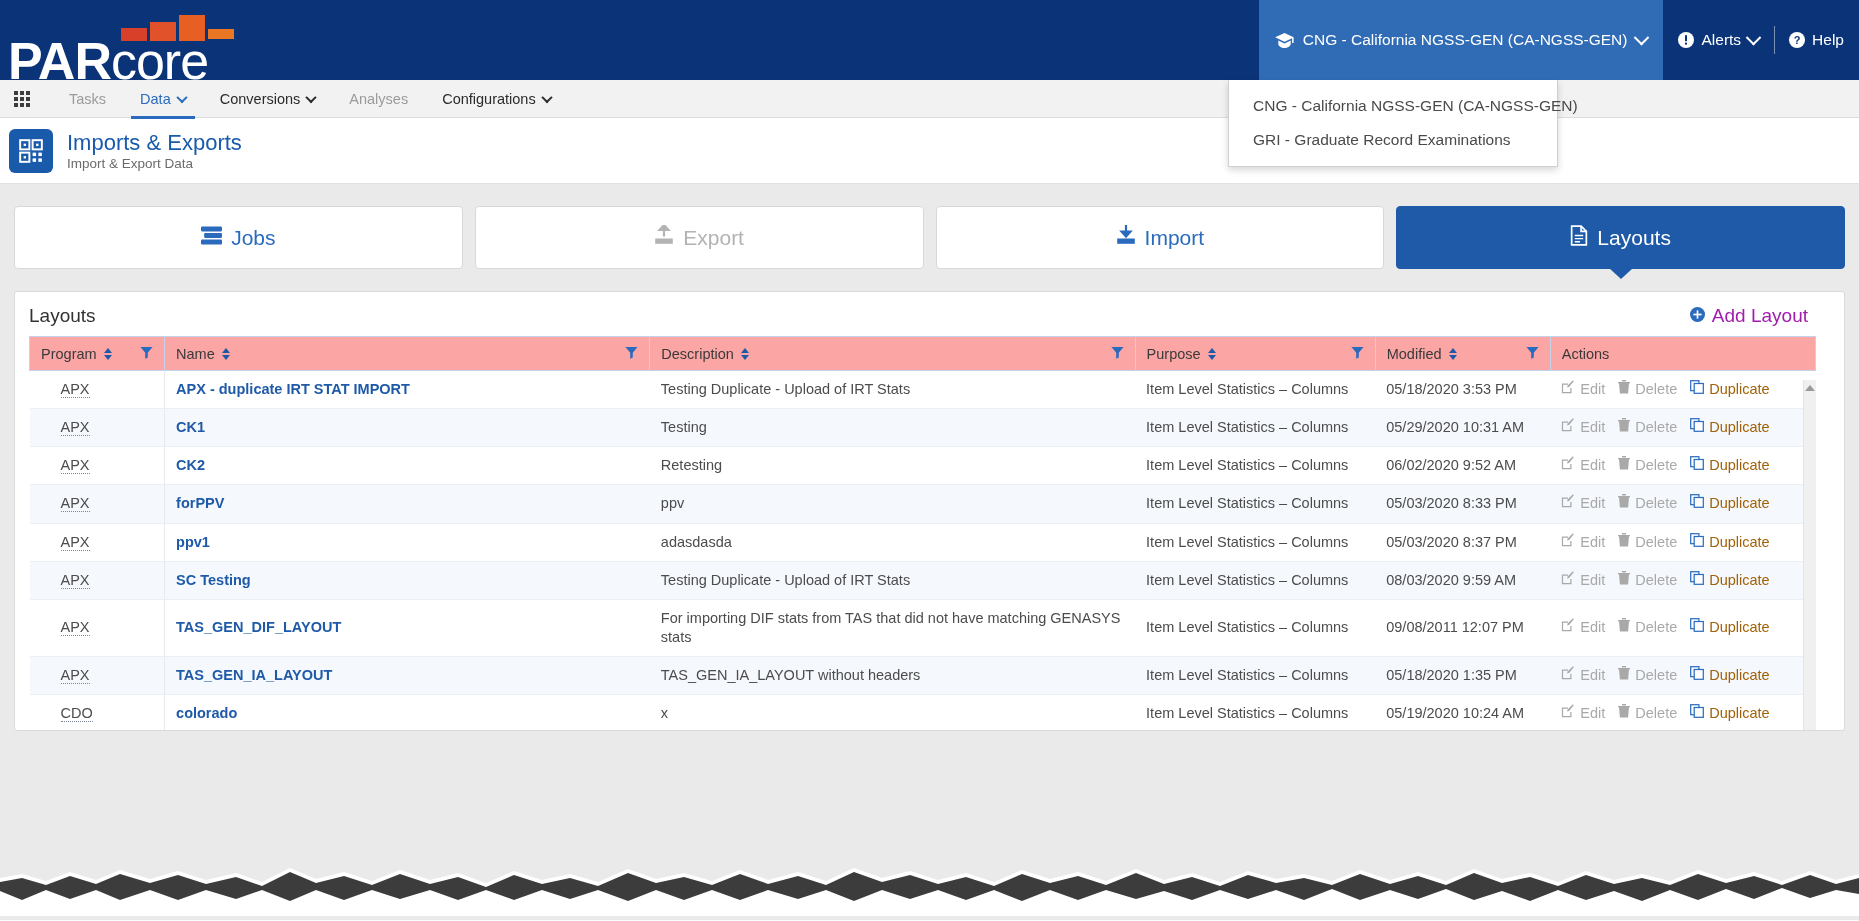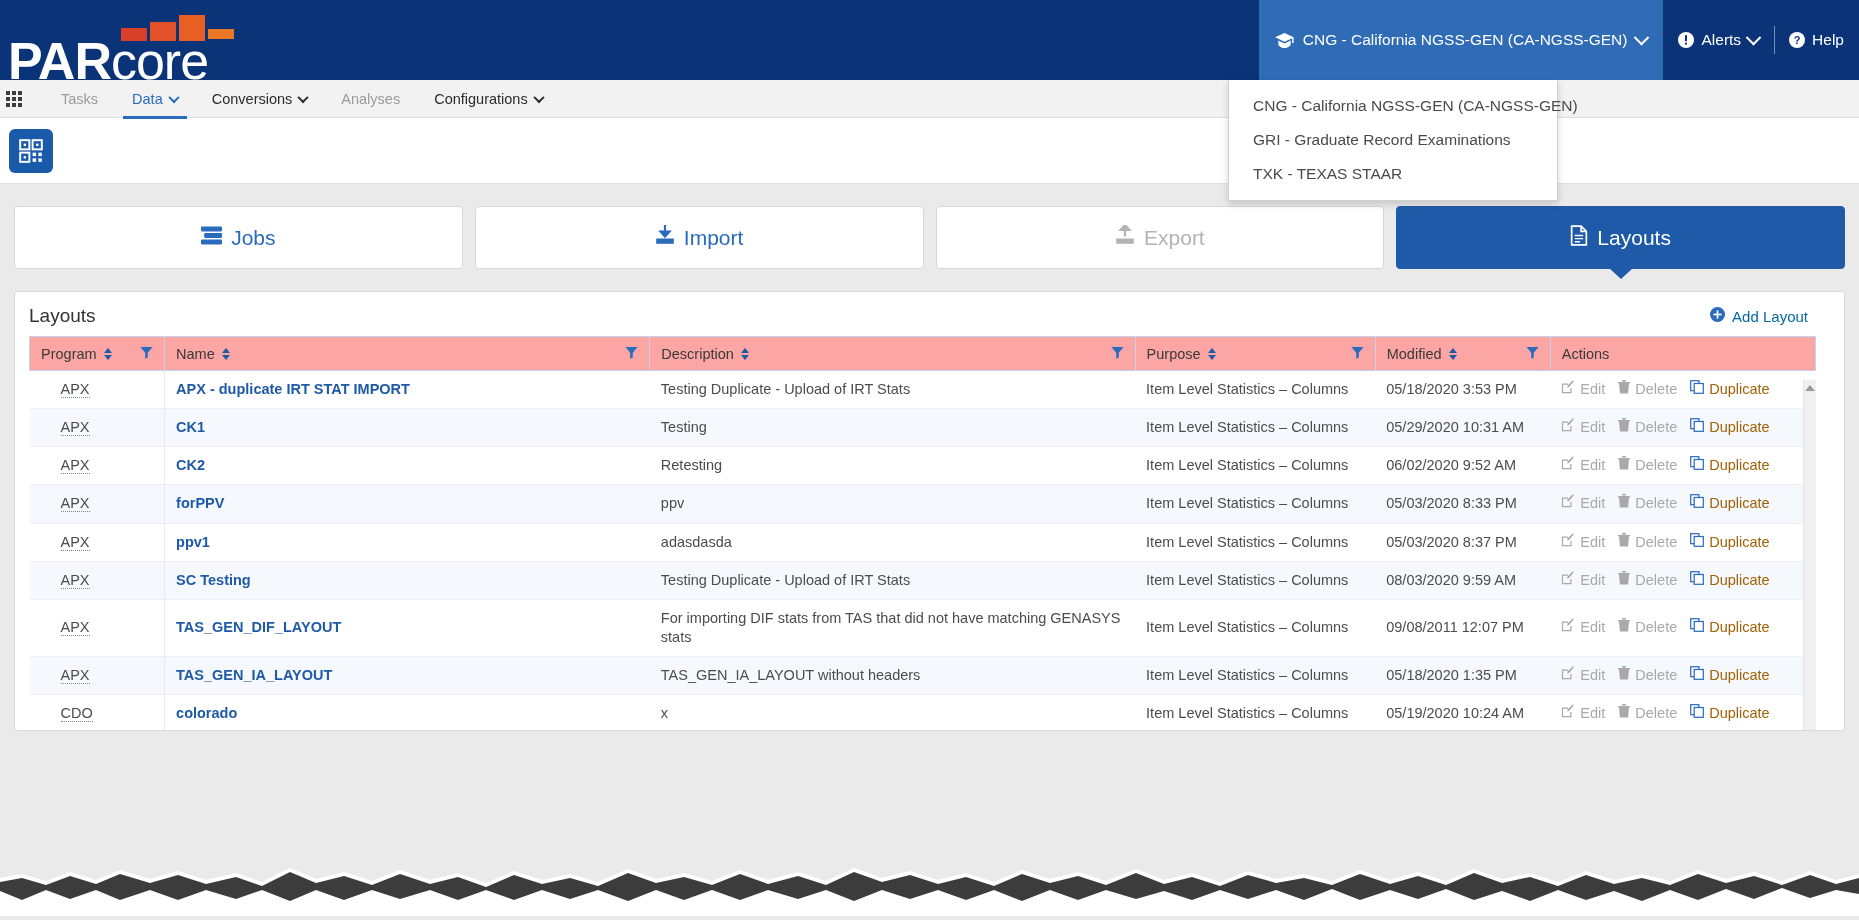--- a/index.html
+++ b/index.html
@@ -115,20 +115,21 @@
     white-space: nowrap;
   }
 
   
   .navbar {
     height: 38px;
     background: #f2f2f2;
     border-bottom: 1px solid #dcdcdc;
     display: flex;
     align-items: center;
+    padding-left: 8px;
     font-size: 14.5px;
     position: relative;
   }
   .grid-icon {
     display: grid;
     grid-template-columns: repeat(3, 4px);
     grid-template-rows: repeat(3, 4px);
     gap: 2px;
     margin: 0 22px 0 6px;
     cursor: pointer;
@@ -235,21 +236,21 @@
   }
   .panel-head {
     display: flex;
     align-items: center;
     justify-content: space-between;
     padding: 3px 0 9px 0;
   }
   .panel-title { font-size: 19px; color: #333; }
   .add-layout {
     display: flex; align-items: center; gap: 7px;
-    color: #0369a1; font-size: 15px; cursor: pointer;
+    color: #a21caf; font-size: 19px; cursor: pointer;
     margin-right: 22px;
   }
 
   table { border-collapse: collapse; width: 100%; table-layout: fixed; }
   thead th {
     background: #fca5a5;
     border: 1px solid #c3d4ea;
     font-size: 14.5px;
     font-weight: 400;
     color: #3a3a3a;
@@ -363,21 +364,20 @@
       </span>
       <span>Help</span>
     </div>
 
   </div>
 </div>
 
 <div class="prog-dropdown">
   <div>CNG - California NGSS-GEN (CA-NGSS-GEN)</div>
   <div>GRI - Graduate Record Examinations</div>
-  <div>TXK - TEXAS STAAR</div>
 </div>
 
 <div class="navbar">
   <div class="grid-icon">
     <i></i>
       <i></i>
       <i></i>
       <i></i>
       <i></i>
       <i></i>
@@ -413,52 +413,56 @@
       <rect x="13.5" y="2" width="8.5" height="8.5" fill="none" stroke="#fff" stroke-width="1.8"></rect>
       <rect x="16.7" y="5.2" width="2.2" height="2.2" fill="#fff"></rect>
       <rect x="2" y="13.5" width="8.5" height="8.5" fill="none" stroke="#fff" stroke-width="1.8"></rect>
       <rect x="5.2" y="16.7" width="2.2" height="2.2" fill="#fff"></rect>
       <rect x="13.5" y="13.5" width="3.2" height="3.2" fill="#fff"></rect>
       <rect x="18.8" y="13.5" width="3.2" height="3.2" fill="#fff"></rect>
       <rect x="13.5" y="18.8" width="3.2" height="3.2" fill="#fff"></rect>
       <rect x="18.8" y="18.8" width="3.2" height="3.2" fill="#fff"></rect>
     </svg>
   </div>
+  <div>
+    <div class="page-title">Imports &amp; Exports</div>
+    <div class="page-sub">Import &amp; Export Data</div>
+  </div>
 </div>
 
 <div class="body-area">
 
   <div class="tabs">
     <div class="tab">
       <span>
         <svg width="21" height="19" viewBox="0 0 20 18">
             <rect x="0" y="0.5" width="20" height="4.6" rx="1" fill="#2a6bbd"></rect>
             <rect x="3" y="6.7" width="17" height="4.6" rx="1" fill="#2a6bbd"></rect>
             <rect x="0" y="12.9" width="20" height="4.6" rx="1" fill="#2a6bbd"></rect>
           </svg>
       </span>
       <span>Jobs</span>
     </div>
+    <div class="tab disabled">
+      <span>
+        <svg width="20" height="20" viewBox="0 0 20 20">
+            <path d="M10 11.5V3.3M10 0l4.4 4.9H5.6L10 0z" stroke="#b3b3b3" stroke-width="2.2" fill="#b3b3b3"></path>
+            <path d="M1.2 13.5h17.6v5.3H1.2z" fill="#b3b3b3"></path>
+          </svg>
+      </span>
+      <span>Export</span>
+    </div>
     <div class="tab">
       <span>
         <svg width="20" height="20" viewBox="0 0 20 20">
             <path d="M10 0v8.2M10 11.5L5.6 6.6h8.8L10 11.5z" stroke="#2a6bbd" stroke-width="2.2" fill="#2a6bbd"></path>
             <path d="M1.2 13.5h17.6v5.3H1.2z" fill="#2a6bbd"></path>
           </svg>
       </span>
       <span>Import</span>
-    </div>
-    <div class="tab disabled">
-      <span>
-        <svg width="20" height="20" viewBox="0 0 20 20">
-            <path d="M10 11.5V3.3M10 0l4.4 4.9H5.6L10 0z" stroke="#b3b3b3" stroke-width="2.2" fill="#b3b3b3"></path>
-            <path d="M1.2 13.5h17.6v5.3H1.2z" fill="#b3b3b3"></path>
-          </svg>
-      </span>
-      <span>Export</span>
     </div>
     <div class="tab active">
       <span>
         <svg width="18" height="21" viewBox="0 0 16 20">
             <path d="M1 1h9l5 5v13H1z" fill="none" stroke="#fff" stroke-width="1.6"></path>
             <path d="M10 1v5h5" fill="none" stroke="#fff" stroke-width="1.6"></path>
             <path d="M4 10h8M4 13h8M4 16h5" stroke="#fff" stroke-width="1.3"></path>
           </svg>
       </span>
       <span>Layouts</span>

